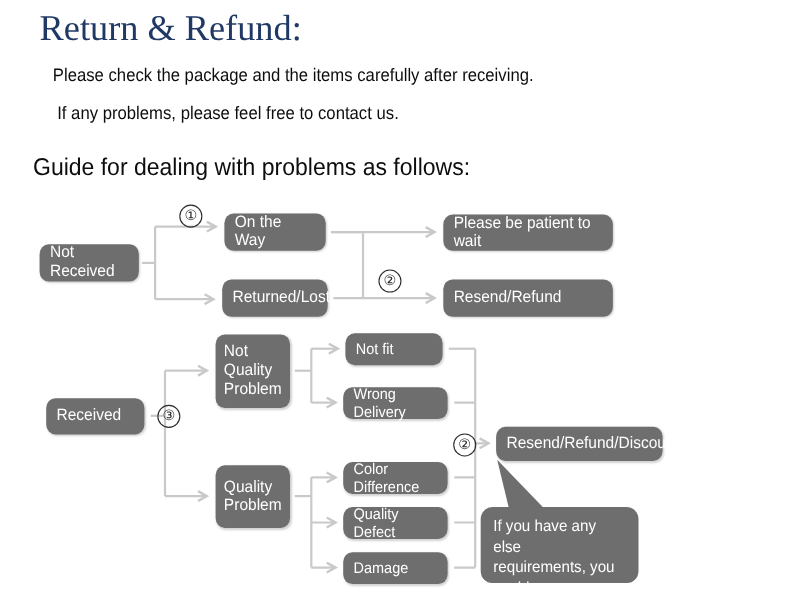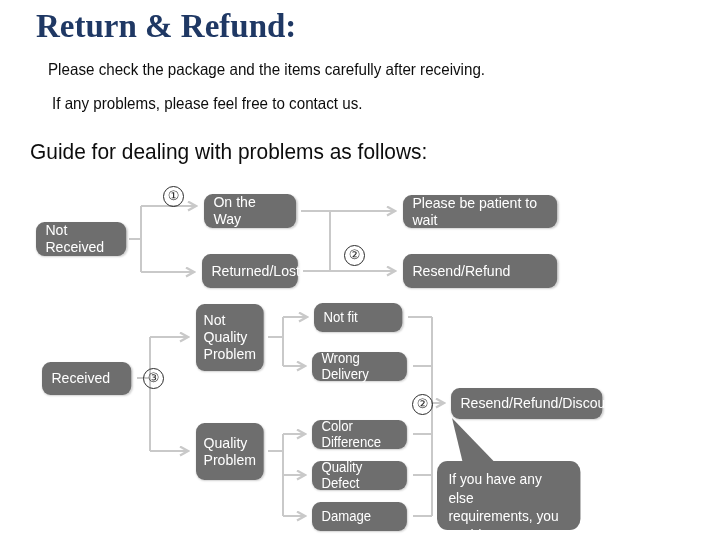--- a/index.html
+++ b/index.html
@@ -15,21 +15,21 @@
     overflow: hidden;
     font-family: "Liberation Sans", sans-serif;
   }
 
   
   .title {
     position: absolute;
     left: 36px;
     top: 8px;
     font-family: "Liberation Serif", serif;
-    font-weight: bold;
+    font-weight: normal;
     font-size: 33px;
     letter-spacing: 0px;
     color: #1F3864;
     white-space: nowrap;
   }
   .lede {
     position: absolute;
     font-family: "Liberation Sans", sans-serif;
     font-size: 16.5px;
     color: #0d0d0d;

